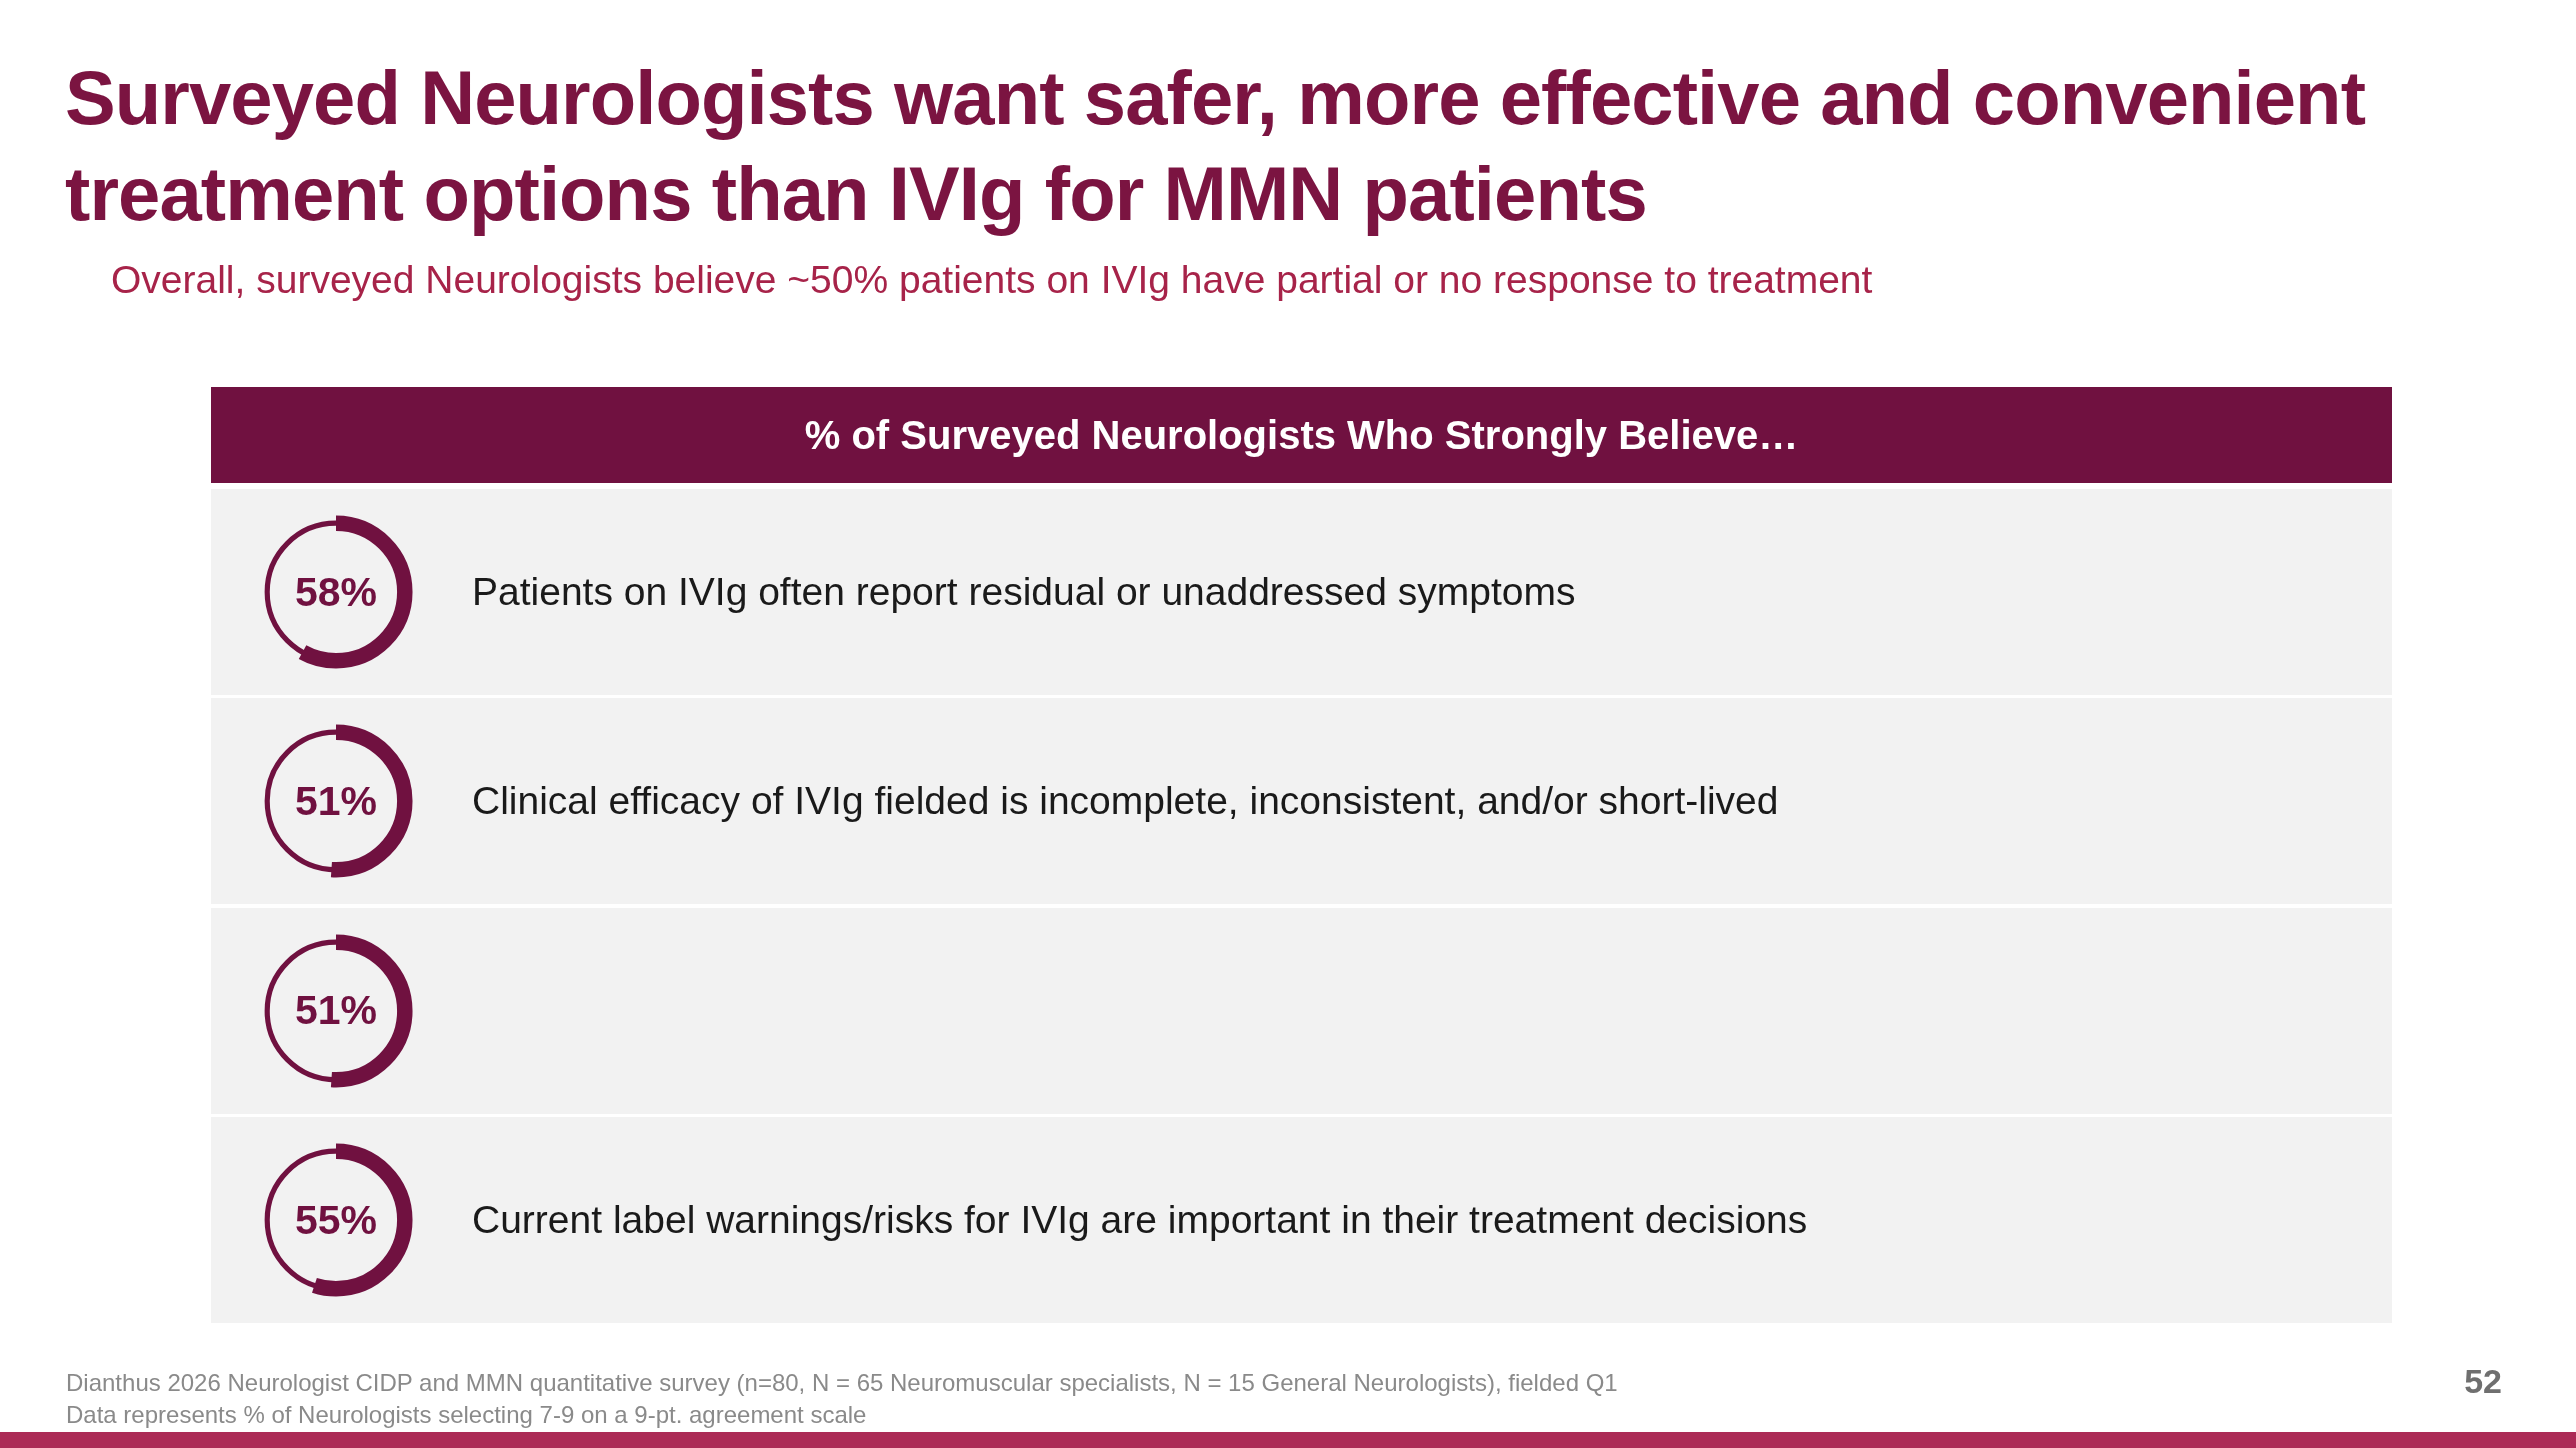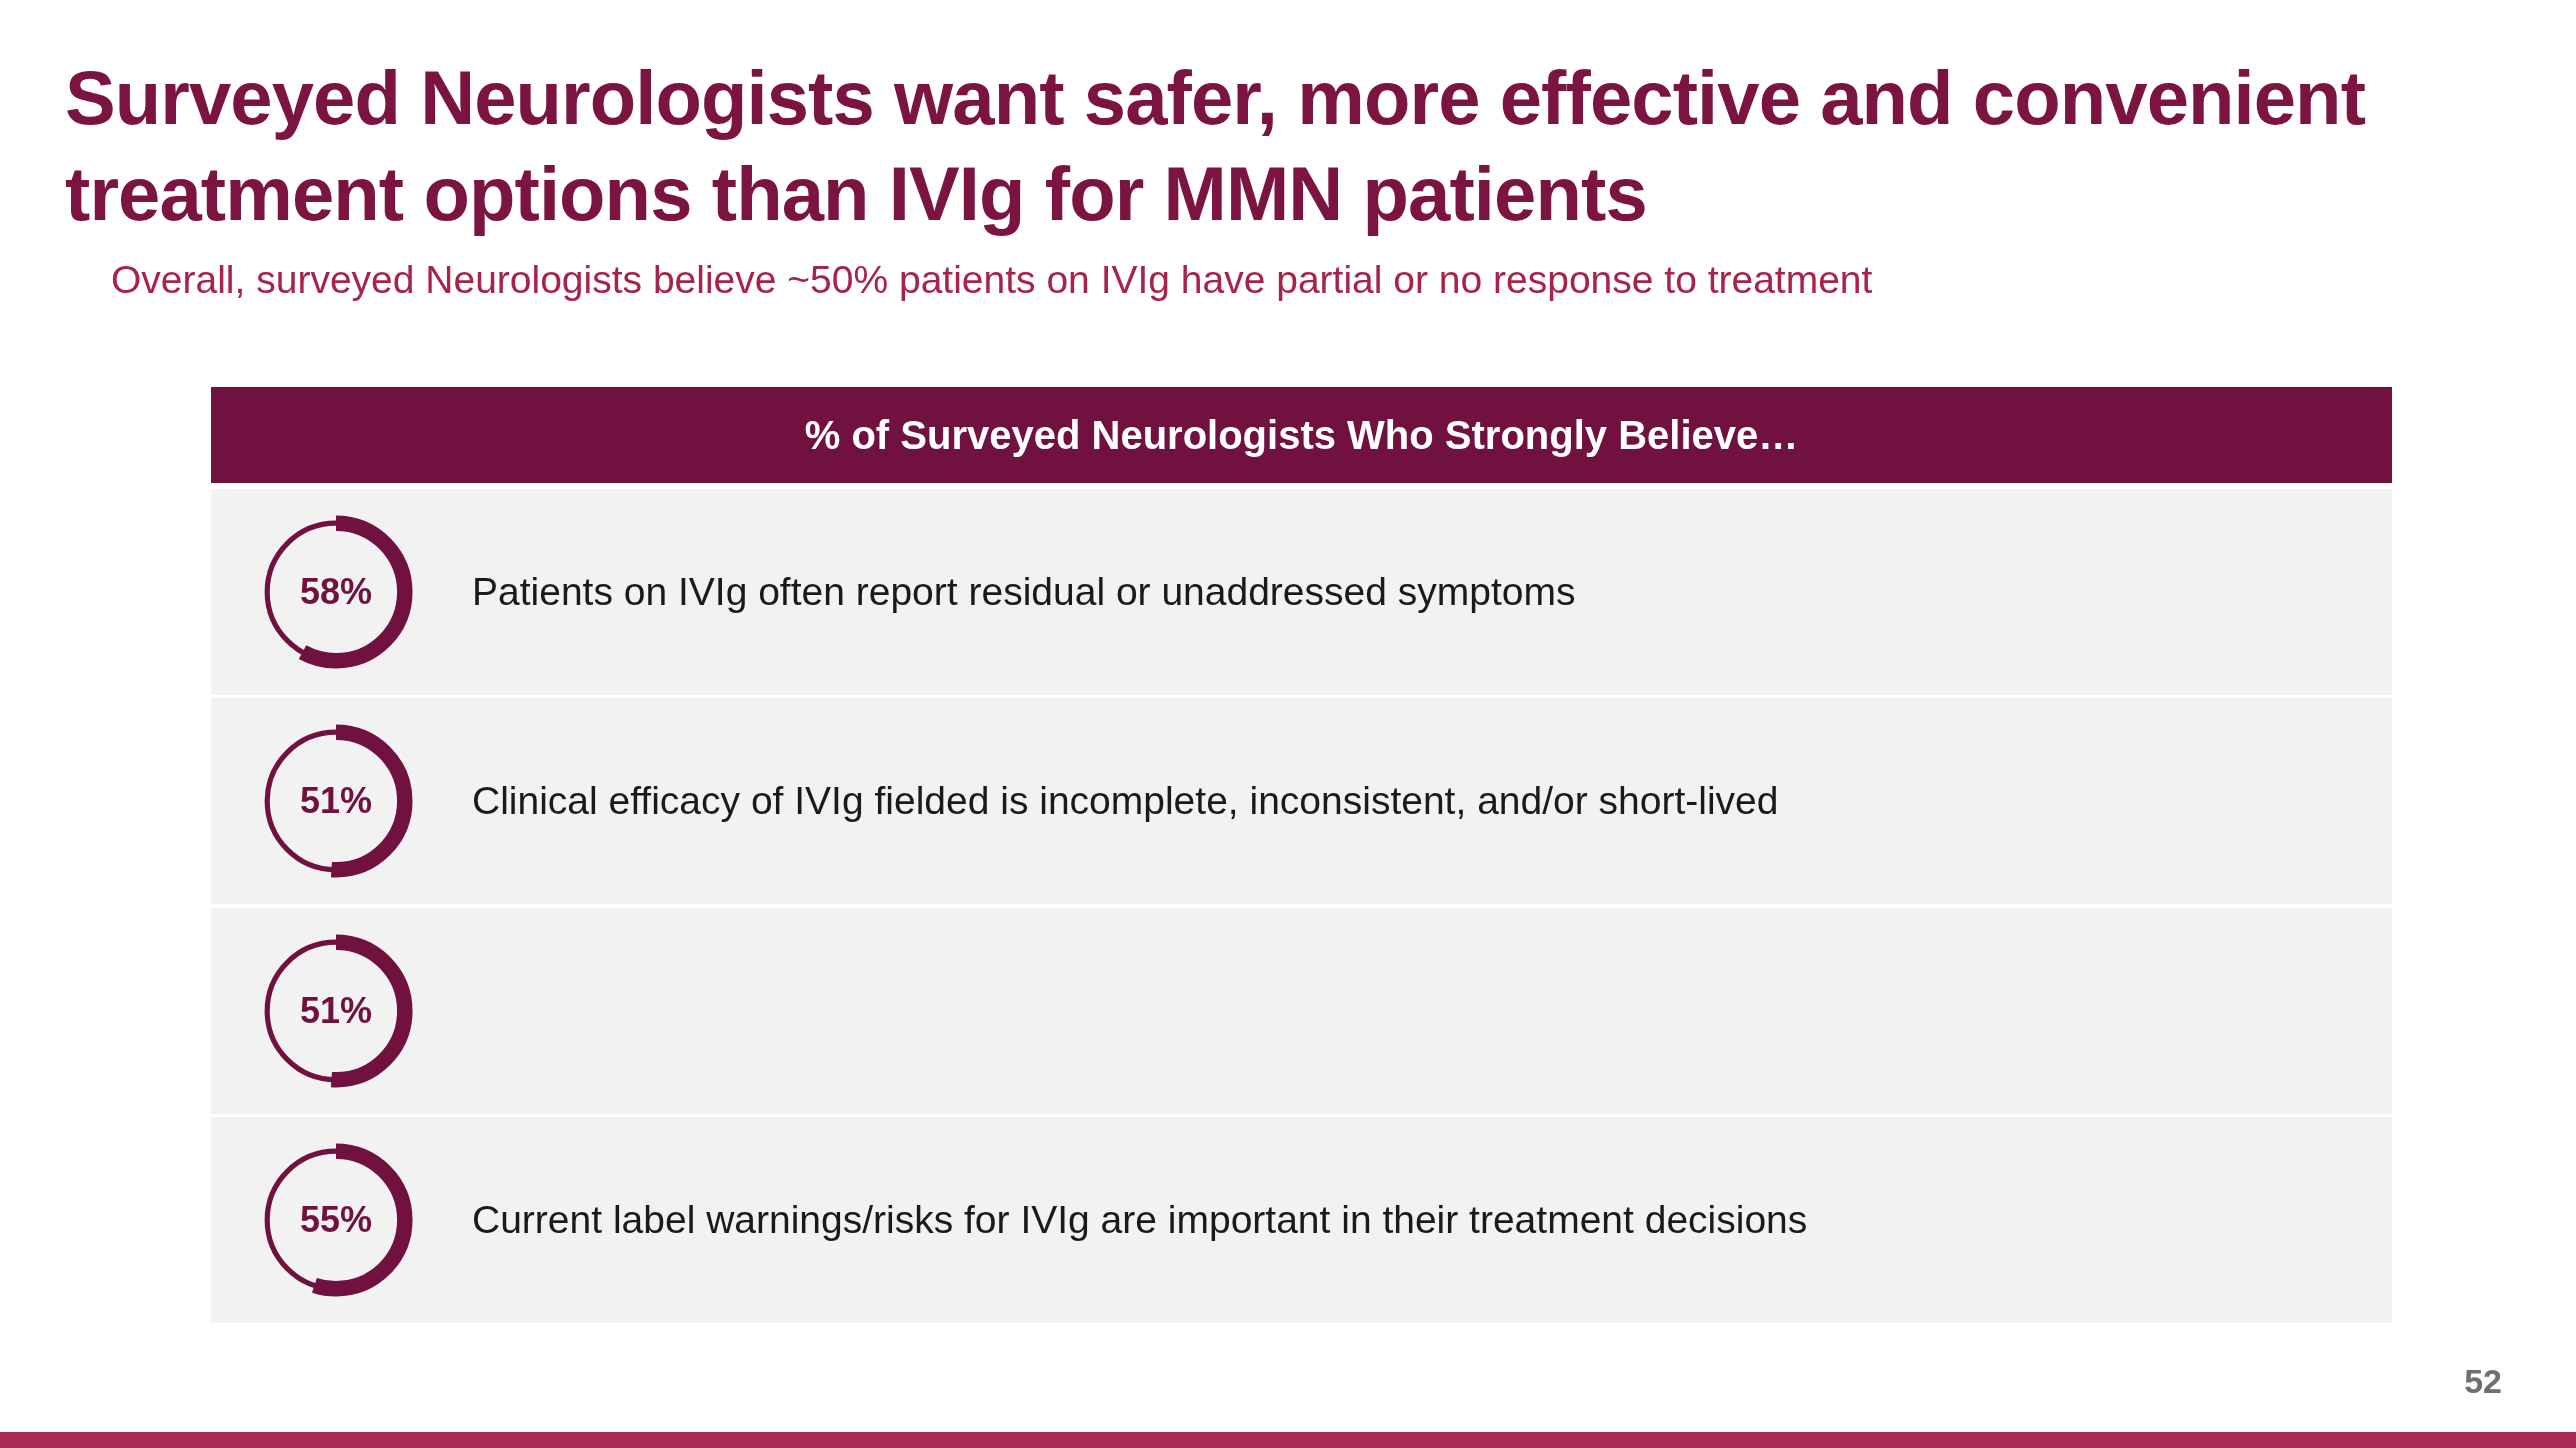--- a/index.html
+++ b/index.html
@@ -73,21 +73,21 @@
     flex: 0 0 auto;
   }
   .donut svg { position: absolute; left: 0; top: 0; }
   .donut .pct {
     position: absolute;
     left: 0; top: 0;
     width: 172px; height: 172px;
     display: flex;
     align-items: center;
     justify-content: center;
-    font-size: 36px;
+    font-size: 41px;
     font-weight: 700;
     color: var(--burgundy, #701140);
   }
   .statement {
     margin-left: 50px;
     padding-right: 34px;
     font-size: 39px;
     font-weight: 400;
     color: var(--text, #1A1A1A);
     line-height: 1.25;
@@ -168,19 +168,23 @@
               <circle cx="100" cy="100" r="80" fill="none" stroke="#701140" stroke-width="6"></circle>
               <circle cx="100" cy="100" r="80" fill="none" stroke="#701140" stroke-width="18" stroke-dasharray="276.4601535159018 502.6548245743669" transform="rotate(-90 100 100)"></circle>
             </svg>
             <div class="pct">55%</div>
           </div>
           <div class="statement"><span>Current </span><b>label warnings/risks</b><span> for IVIg are </span><b>important in their treatment decisions</b></div>
         </div>
       </div>
   </div>
 
+  <div class="footnotes">
+    <div>Dianthus 2026 Neurologist CIDP and MMN quantitative survey (n=80, N = 65 Neuromuscular specialists, N = 15 General Neurologists), fielded Q1</div>
+    <div>Data represents % of Neurologists selecting 7-9 on a 9-pt. agreement scale</div>
+  </div>
 
   <div class="page-number">52</div>
 
   <div class="bottom-bar"></div>
 
 </div>
 
 
 </body></html>

